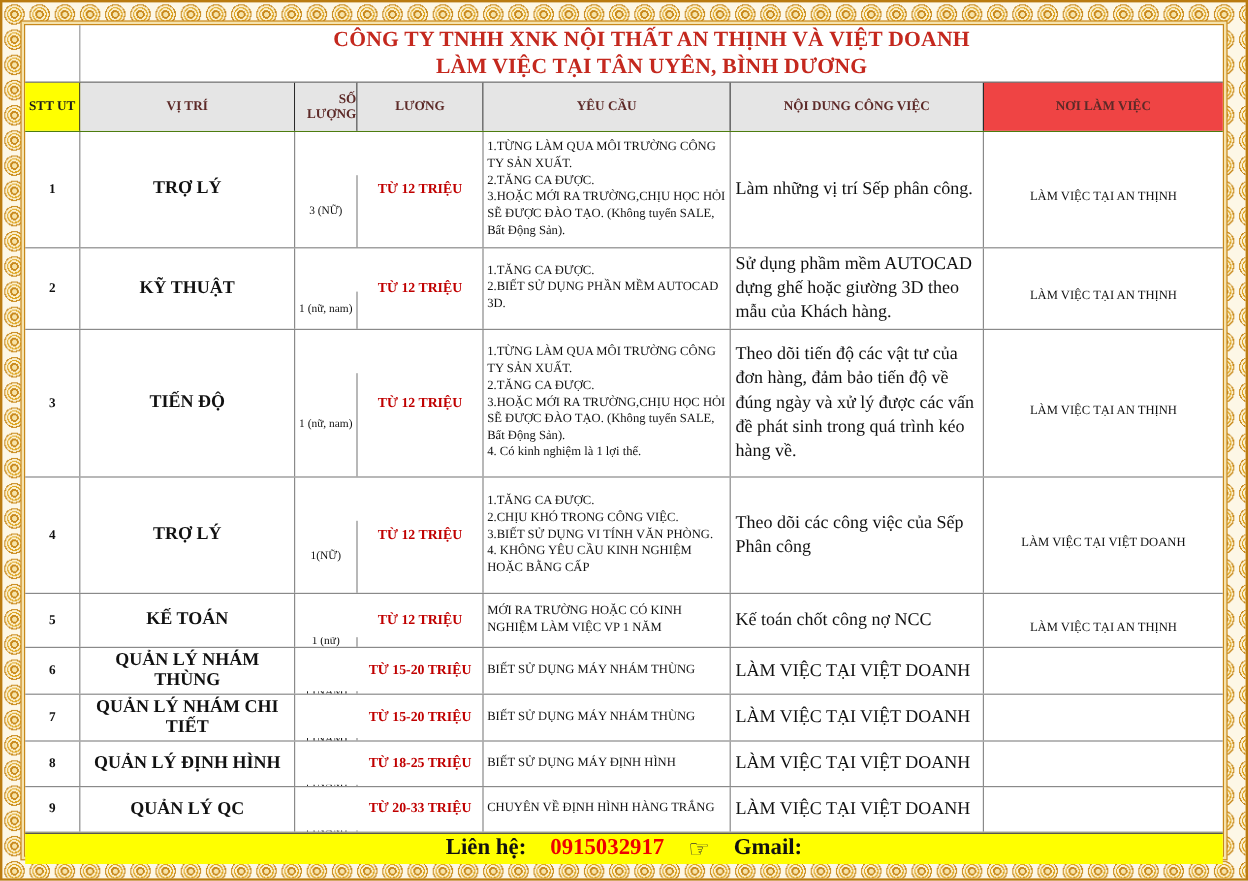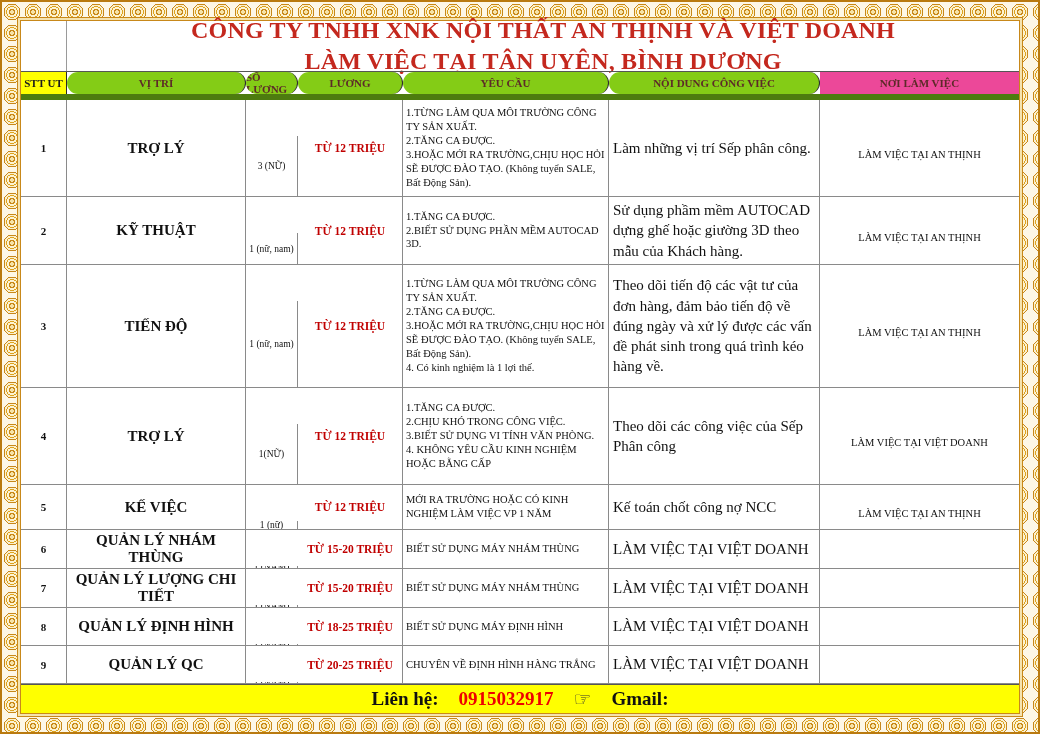--- a/index.html
+++ b/index.html
@@ -20,39 +20,39 @@
     background:#ffffff;
     border:1px solid #c8881a;
     box-shadow:0 0 0 2px #f5e3ae, 0 0 0 3px #c8881a;
     box-sizing:border-box;
     display:flex; flex-direction:column;
   }
   
   .title-band{display:flex;height:50px;box-sizing:border-box;}
   .title-spacer{width:46px;border-right:1px solid #9a9a9a;box-sizing:border-box;}
   .title-main{flex:1;display:flex;flex-direction:column;justify-content:center;align-items:center;}
-  .title-line{color:#c4281e;font-weight:bold;font-size:24px;line-height:1.3;letter-spacing:.2px;}
+  .title-line{color:#c4281e;font-weight:bold;font-size:18px;line-height:1.3;letter-spacing:.2px;}
   
   .jobs-table{flex:1;display:flex;flex-direction:column;border-top:1px solid #555;box-sizing:border-box;}
   .trow{display:flex;box-sizing:border-box;border-bottom:1px solid #8a8a8a;}
   .cell{box-sizing:border-box;border-right:1px solid #8a8a8a;display:flex;align-items:center;overflow:hidden;}
   .cell:first-child{border-left:none;}
   .c0{width:46px;justify-content:center;}
   .c1{width:179px;justify-content:center;}
   .c2{width:52px;justify-content:center;}
   .c3{width:105px;justify-content:center;}
   .c4{width:206px;}
   .c5{width:211px;}
   .c6{flex:1;justify-content:center;border-right:none;}
   
-  .thead{height:28px;border-bottom:6px solid #4d7c0f;}
+  .thead{height:41px;border-bottom:1px solid #4d7c0f;text-align:right;}
   .thead .cell{font-weight:bold;font-size:11px;color:#5d2a28;justify-content:center;border-right:1px solid #2a2a2a;}
   .thead .c0{background:#ffff00;color:#1c1c1c;}
-  .thead .c1,.thead .c2,.thead .c3,.thead .c4,.thead .c5{background:#84cc16;border-radius:11px;}
-  .thead .c6{background:#ec4899;border-right:none;}
+  .thead .c1,.thead .c2,.thead .c3,.thead .c4,.thead .c5{background:#e5e5e5;}
+  .thead .c6{background:#ef4444;border-right:none;}
   
   .stt{font-weight:bold;font-size:11px;color:#111;}
   .vitri{font-weight:bold;font-size:15px;color:#111;text-align:center;}
   .soluong{font-size:9.5px;color:#111;white-space:nowrap;margin-top:36px;}
   .luong{font-weight:bold;font-size:11.5px;color:#c00000;}
   .yeucau{font-size:10.5px;color:#111;padding:2px 3px;white-space:pre-line;line-height:1.32;}
   .noidung{font-size:15px;color:#111;padding:2px 4px;line-height:1.35;}
   .noilamviec{font-size:10.5px;color:#111;text-align:center;padding:0 4px;margin-top:13px;}
   
   .footer-band{
@@ -129,59 +129,59 @@
             <div class="cell c3 luong">TỪ 12 TRIỆU</div>
             <div class="cell c4 yeucau">1.TĂNG CA ĐƯỢC.
 2.CHỊU KHÓ TRONG CÔNG VIỆC.
 3.BIẾT SỬ DỤNG VI TÍNH VĂN PHÒNG.
 4. KHÔNG YÊU CẦU KINH NGHIỆM HOẶC BẰNG CẤP</div>
             <div class="cell c5 noidung">Theo dõi các công việc của Sếp Phân công</div>
             <div class="cell c6 noilamviec">LÀM VIỆC TẠI VIỆT DOANH</div>
           </div>
           <div class="trow" style="height: 45px;">
             <div class="cell c0 stt">5</div>
-            <div class="cell c1 vitri">KẾ VIỆC</div>
+            <div class="cell c1 vitri">KẾ TOÁN</div>
             <div class="cell c2 soluong">1 (nữ)</div>
             <div class="cell c3 luong">TỪ 12 TRIỆU</div>
             <div class="cell c4 yeucau">MỚI RA TRƯỜNG HOẶC CÓ KINH NGHIỆM LÀM VIỆC VP 1 NĂM</div>
             <div class="cell c5 noidung">Kế toán chốt công nợ NCC</div>
             <div class="cell c6 noilamviec">LÀM VIỆC TẠI AN THỊNH</div>
           </div>
           <div class="trow" style="height: 39px;">
             <div class="cell c0 stt">6</div>
             <div class="cell c1 vitri">QUẢN LÝ NHÁM THÙNG</div>
             <div class="cell c2 soluong">1 (NAM)</div>
             <div class="cell c3 luong">TỪ 15-20 TRIỆU</div>
             <div class="cell c4 yeucau">BIẾT SỬ DỤNG MÁY NHÁM THÙNG</div>
             <div class="cell c5 noidung">LÀM VIỆC TẠI VIỆT DOANH</div>
             <div class="cell c6 noilamviec"></div>
           </div>
           <div class="trow" style="height: 39px;">
             <div class="cell c0 stt">7</div>
-            <div class="cell c1 vitri">QUẢN LÝ LƯỢNG CHI TIẾT</div>
+            <div class="cell c1 vitri">QUẢN LÝ NHÁM CHI TIẾT</div>
             <div class="cell c2 soluong">1 (NAM)</div>
             <div class="cell c3 luong">TỪ 15-20 TRIỆU</div>
             <div class="cell c4 yeucau">BIẾT SỬ DỤNG MÁY NHÁM THÙNG</div>
             <div class="cell c5 noidung">LÀM VIỆC TẠI VIỆT DOANH</div>
             <div class="cell c6 noilamviec"></div>
           </div>
           <div class="trow" style="height: 38px;">
             <div class="cell c0 stt">8</div>
             <div class="cell c1 vitri">QUẢN LÝ ĐỊNH HÌNH</div>
             <div class="cell c2 soluong">1 (NAM)</div>
             <div class="cell c3 luong">TỪ 18-25 TRIỆU</div>
             <div class="cell c4 yeucau">BIẾT SỬ DỤNG MÁY ĐỊNH HÌNH</div>
             <div class="cell c5 noidung">LÀM VIỆC TẠI VIỆT DOANH</div>
             <div class="cell c6 noilamviec"></div>
           </div>
           <div class="trow" style="height: 38px;">
             <div class="cell c0 stt">9</div>
             <div class="cell c1 vitri">QUẢN LÝ QC</div>
             <div class="cell c2 soluong">1 (NAM)</div>
-            <div class="cell c3 luong">TỪ 20-25 TRIỆU</div>
+            <div class="cell c3 luong">TỪ 20-33 TRIỆU</div>
             <div class="cell c4 yeucau">CHUYÊN VỀ ĐỊNH HÌNH HÀNG TRẮNG</div>
             <div class="cell c5 noidung">LÀM VIỆC TẠI VIỆT DOANH</div>
             <div class="cell c6 noilamviec"></div>
           </div>
         </div>
     </div>
 
     <div class="footer-band">
       <span class="footer-black">Liên hệ:</span>
       <span class="footer-red">0915032917</span>

